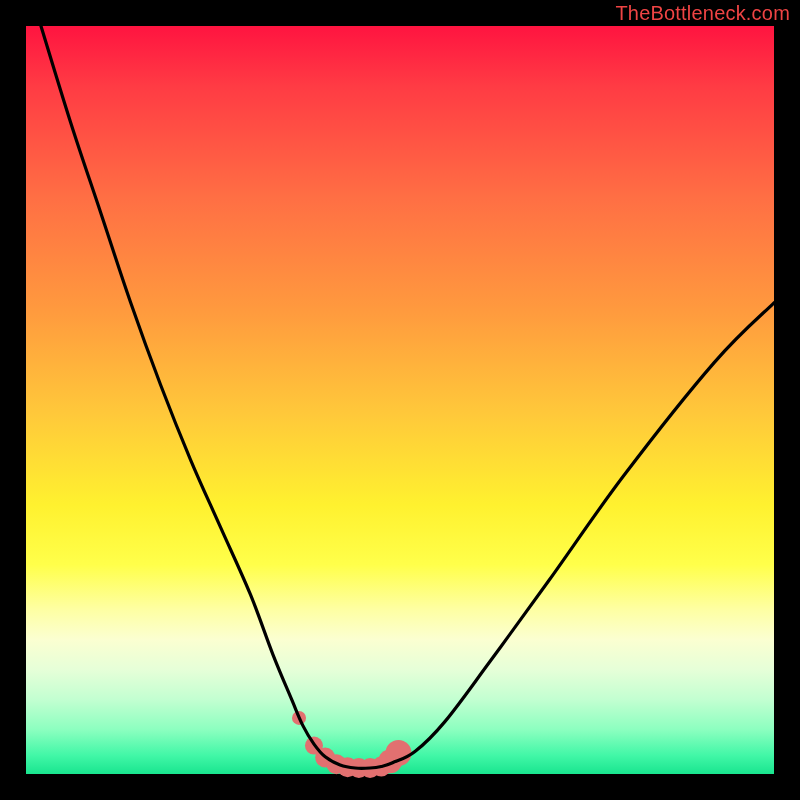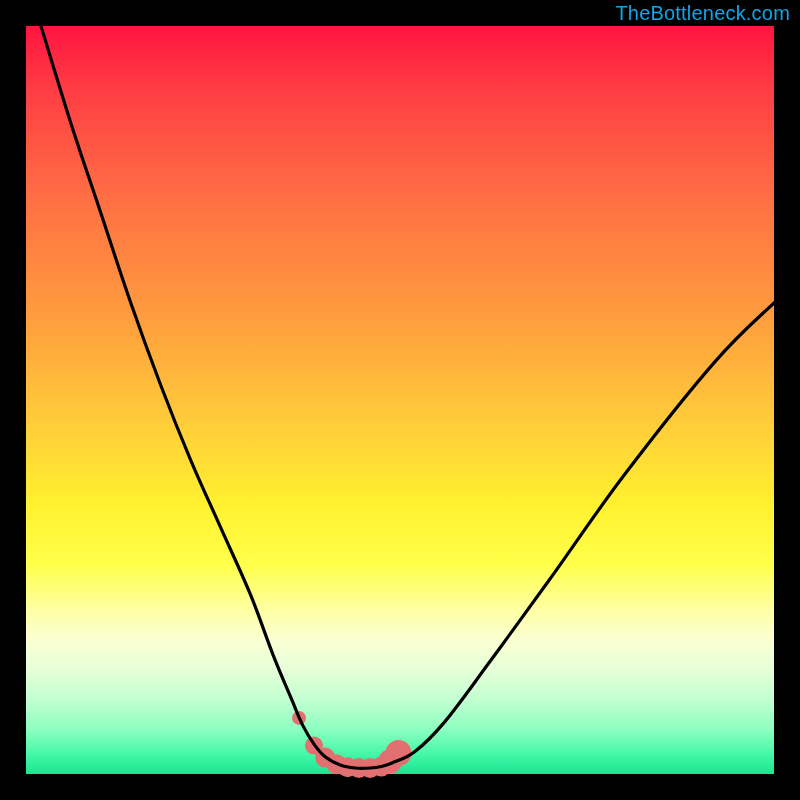--- a/index.html
+++ b/index.html
@@ -32,21 +32,21 @@
       #c3ffd1 90%,
       #8dffc0 94%,
       #42f7a7 97.5%,
       #19e58f 100%
     );
   }
   .watermark {
     position: absolute;
     top: 2px;
     right: 10px;
-    color: #0ea5e9;
+    color: #ef4444;
     font-size: 20px;
     font-weight: 500;
     letter-spacing: 0.2px;
     user-select: none;
   }
   svg.curve {
     position: absolute;
     inset: 0;
     width: 748px;
     height: 748px;

